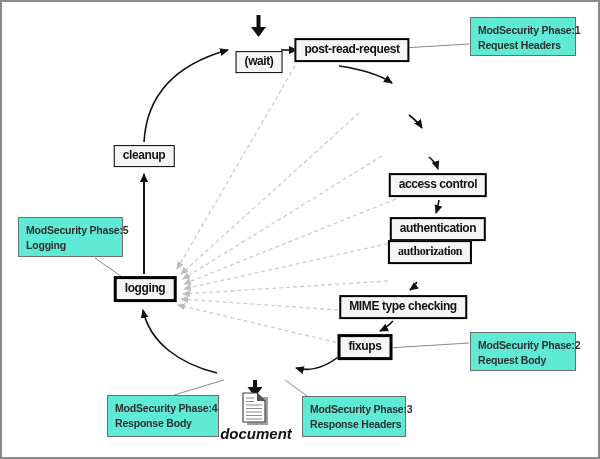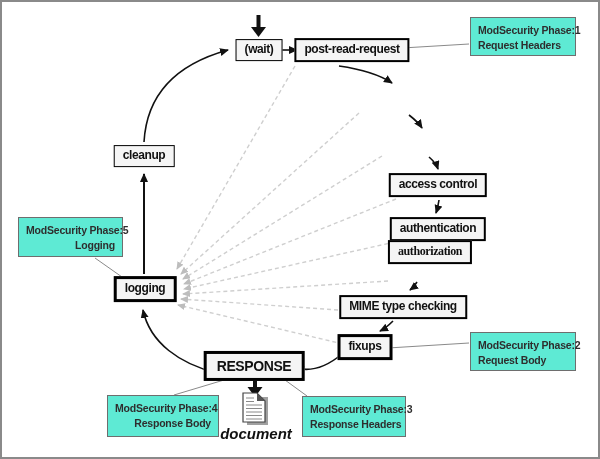--- a/index.html
+++ b/index.html
@@ -34,21 +34,21 @@
     box-sizing:border-box;
     background:#5eead4;
     border:1px solid #6e6e6e;
     color:#2e2e2e;
     font-weight:bold;
     font-size:10.5px;
     letter-spacing:-0.2px;
     line-height:1.4;
     padding:5px 7px;
   }
-  .ann.right{text-align:right;}
+  .ann.right{}
   .ann div{white-space:nowrap;}
   .doclabel{
     position:absolute;
     transform:translateX(-50%);
     font-weight:bold;
     font-style:italic;
     font-size:15px;
     color:#111;
     white-space:nowrap;
   }
@@ -121,28 +121,27 @@
         <line x1="244" y1="399.5" x2="252" y2="399.5"></line>
         <line x1="244" y1="403" x2="260" y2="403"></line>
         <line x1="244" y1="406.5" x2="260" y2="406.5"></line>
         <line x1="244" y1="410" x2="260" y2="410"></line>
         <line x1="244" y1="413.5" x2="260" y2="413.5"></line>
         <line x1="244" y1="417" x2="260" y2="417"></line>
       </g>
     </g>
   </svg>
 
-  <div class="node b-thin" style="left:257px;top:48px;">(wait)</div>
+  <div class="node b-thin" style="left:257px;top:60px;">(wait)</div>
   <div class="node" style="left:350px;top:48px;">post-read-request</div>
   <div class="node" style="left:436px;top:183px;">access control</div>
   <div class="node" style="left:436px;top:227px;">authentication</div>
   <div class="node" style="left:428px;top:250px;font-family:Liberation Serif, serif;">authorization</div>
   <div class="node" style="left:401px;top:305px;">MIME type checking</div>
   <div class="node b-thick" style="left:363px;top:345px;">fixups</div>
-  <div class="node b-thick big" style="left:252px;top:364px;">RESPONSE</div>
   <div class="node b-thick" style="left:143px;top:287px;">logging</div>
   <div class="node b-thin" style="left:142px;top:154px;">cleanup</div>
 
   <div class="ann" style="left:468px;top:15px;width:106px;height:39px;">
     <div>ModSecurity Phase:1</div>
     <div>Request Headers</div>
   </div>
 
   <div class="ann" style="left:468px;top:330px;width:106px;height:39px;">
     <div>ModSecurity Phase:2</div>

